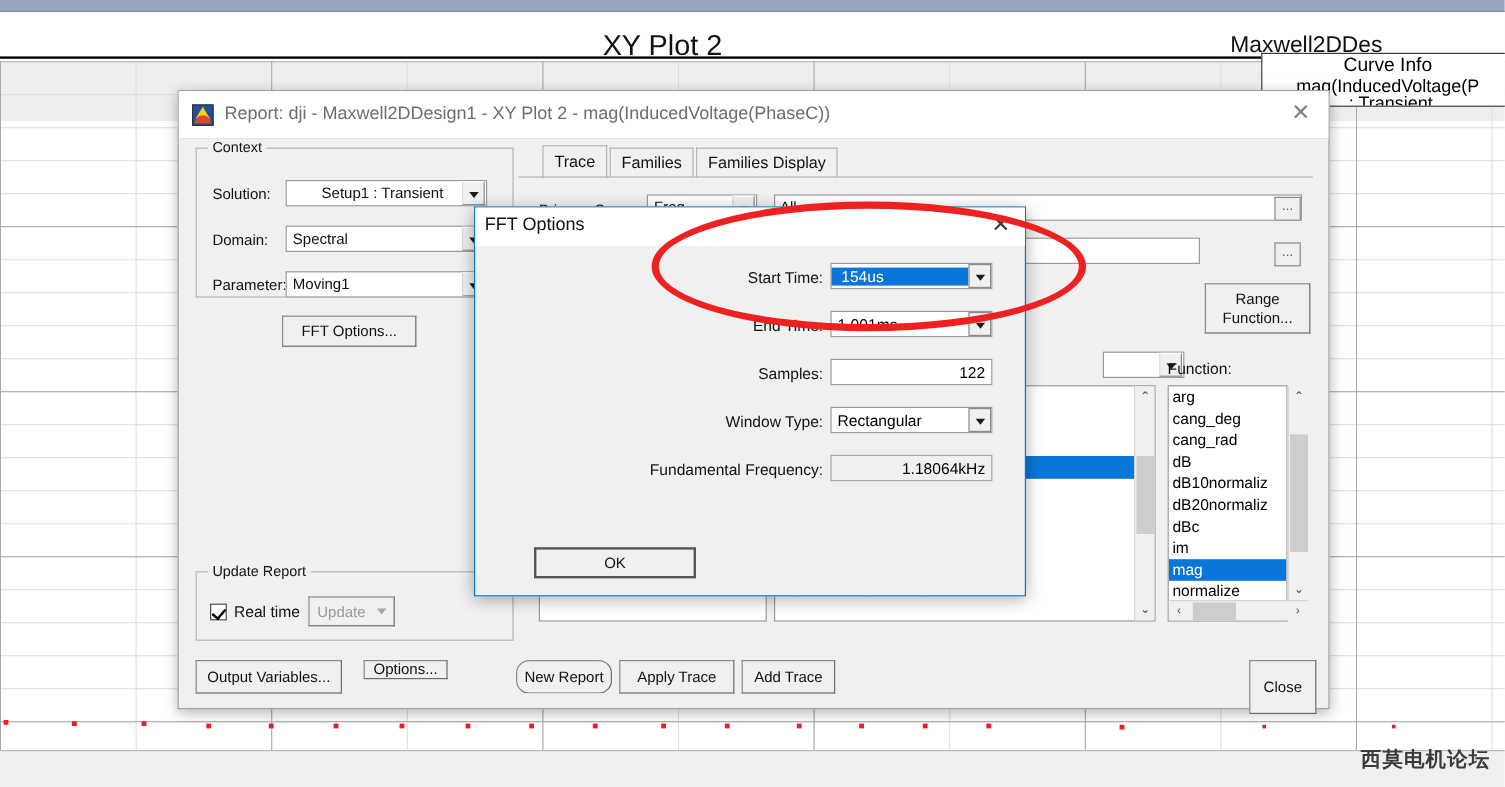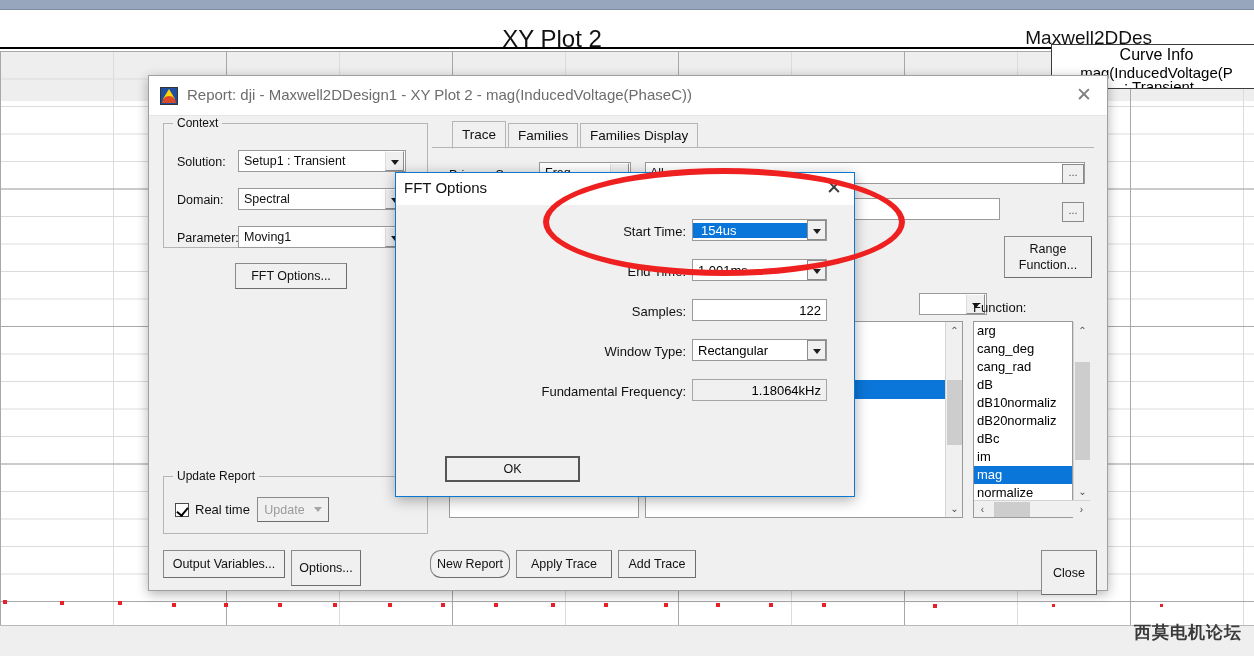--- a/index.html
+++ b/index.html
@@ -311,21 +311,21 @@
         <div class="ic-arc"></div>
     </div>
     <div id="report-title">Report: dji - Maxwell2DDesign1 - XY Plot 2 - mag(InducedVoltage(PhaseC))</div>
     <div id="report-close">✕</div>
   </div>
 
   <div class="groupbox" id="ctx-group">
     <div class="gb-label">Context</div>
   </div>
   <div class="fld-label" style="left:28px; top:79px;">Solution:</div>
-  <div class="combo" style="left:89px; top:74px; width:168px;">
+  <div class="combo" style="left:89px; top:74px; width:168px;padding-left:24px;">
     <span class="combo-text">Setup1 : Transient</span>
     <span class="combo-arrow"></span>
   </div>
 
   <div class="fld-label" style="left:28px; top:117px;">Domain:</div>
   <div class="combo" style="left:89px; top:112px; width:168px;">
     <span class="combo-text">Spectral</span>
     <span class="combo-arrow"></span>
   </div>
 
@@ -412,21 +412,21 @@
     <div class="thumb" style="top:40px; height:98px;"></div>
     <div class="arr" style="bottom:0;">⌄</div>
   </div>
   <div class="hscroll" style="left:825px; top:424px; width:116px;">
     <div class="arr" style="left:0;">‹</div>
     <div class="thumb" style="left:20px; width:36px;"></div>
     <div class="arr" style="right:0;">›</div>
   </div>
 
   <div class="btn" style="left:14px;  top:474px; width:122px; height:28px;">Output Variables...</div>
-  <div class="btn" style="left:142px; top:474px; width:70px;  height:36px;">Options...</div>
+  <div class="btn" style="left:154px; top:474px; width:70px;  height:16px;">Options...</div>
   <div class="btn" style="left:281px; top:474px; width:80px;  height:28px;border-radius:11px;">New Report</div>
   <div class="btn" style="left:367px; top:474px; width:96px;  height:28px;">Apply Trace</div>
   <div class="btn" style="left:469px; top:474px; width:78px;  height:28px;">Add Trace</div>
   <div class="btn" style="left:892px; top:474px; width:56px;  height:45px;">Close</div>
 </div>
 
 <div id="fft-dialog">
   <div id="fft-titlebar">
     <div id="fft-title">FFT Options</div>
     <div id="fft-close">✕</div>

